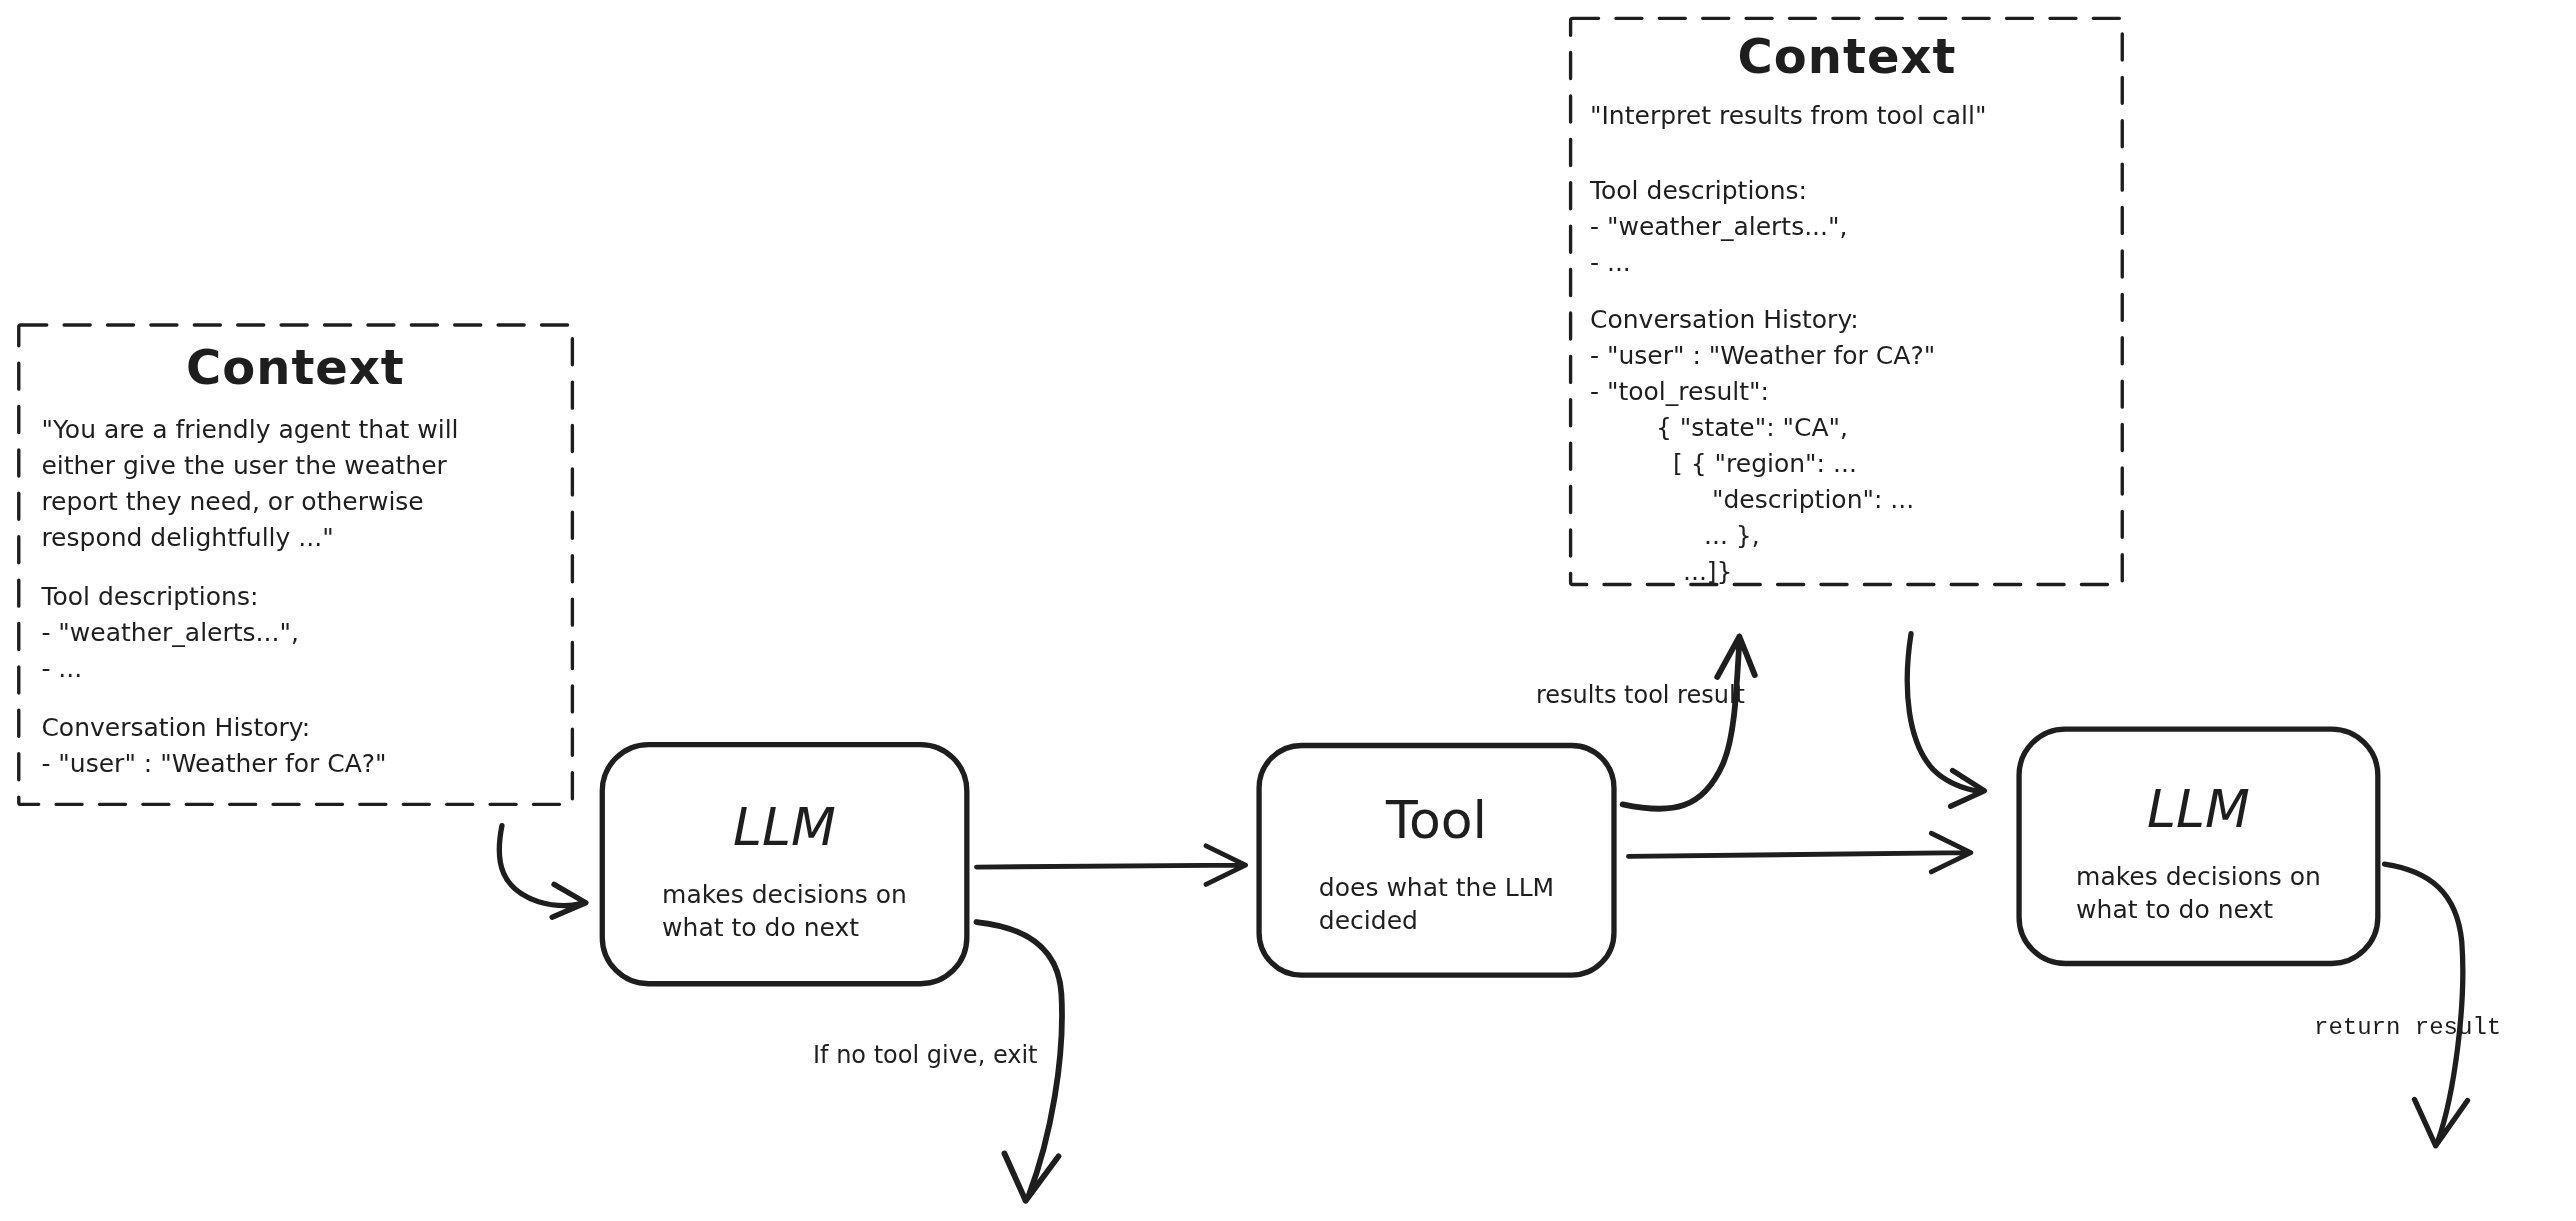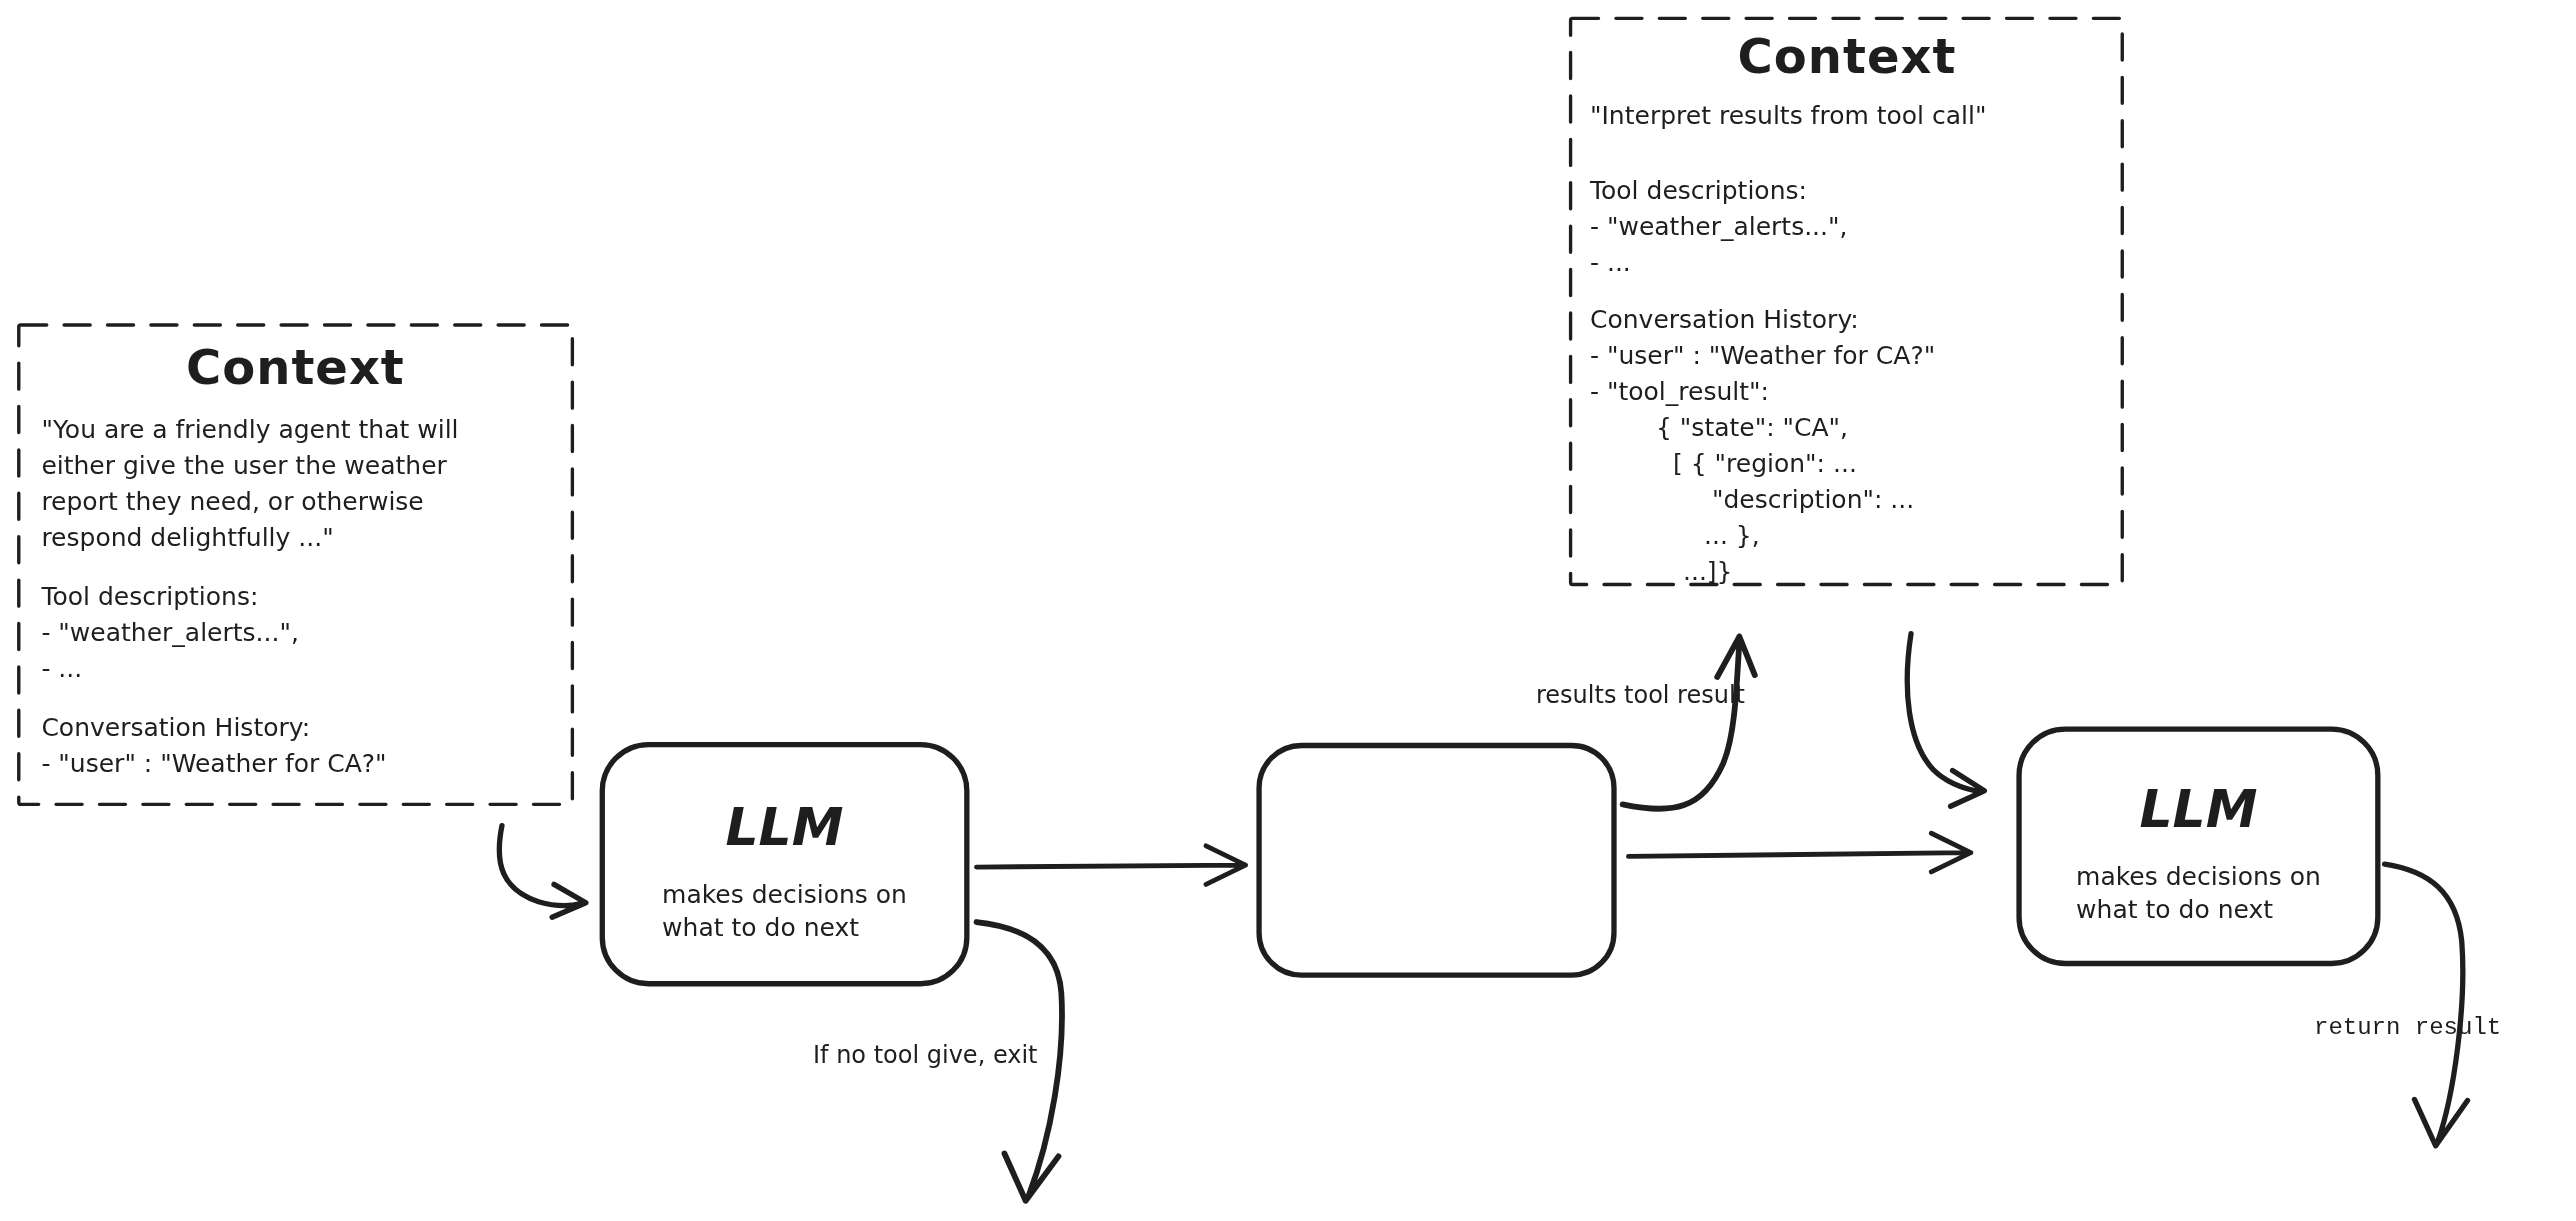--- a/index.html
+++ b/index.html
@@ -36,21 +36,21 @@
   .node {
     position: absolute;
     box-sizing: border-box;
     display: flex;
     flex-direction: column;
     align-items: center;
     text-align: center;
   }
   .node-title {
     font-size: 52px;
-    font-weight: 700;
+    font-weight: 400;
     line-height: 60px;
   }
   .node-title.italic { font-style: italic; }
   .node-desc {
     display: inline-block;
     margin-top: 21px;
     font-size: 25px;
     line-height: 33px;
     text-align: left;
     white-space: pre-line;
@@ -113,20 +113,25 @@
     <div class="conv-line" style="padding-left:114px;">... },</div>
     <div class="conv-line" style="padding-left:93px;">...]}</div>
   </div>
 
   <div class="node" style="left:602px; top:745px; width:365px; height:239px; padding-top:52px;">
     <div class="node-title italic">LLM</div>
     <div class="node-desc">makes decisions on
 what to do next</div>
   </div>
 
+  <div class="node" style="left:1259px; top:746px; width:355px; height:230px; padding-top:44px;">
+    <div class="node-title">Tool</div>
+    <div class="node-desc">does what the LLM
+decided</div>
+  </div>
 
   <div class="node" style="left:2019px; top:729px; width:359px; height:234px; padding-top:50px;">
     <div class="node-title italic">LLM</div>
     <div class="node-desc">makes decisions on
 what to do next</div>
   </div>
 
   <div class="edge-label" style="left:1536px; top:681px;">results tool result</div>
   <div class="edge-label" style="left:813px; top:1041px;">If no tool give, exit</div>
   <div class="edge-label" style="left:2314px; top:1014px;font-family:Liberation Mono, monospace;">return result</div>

